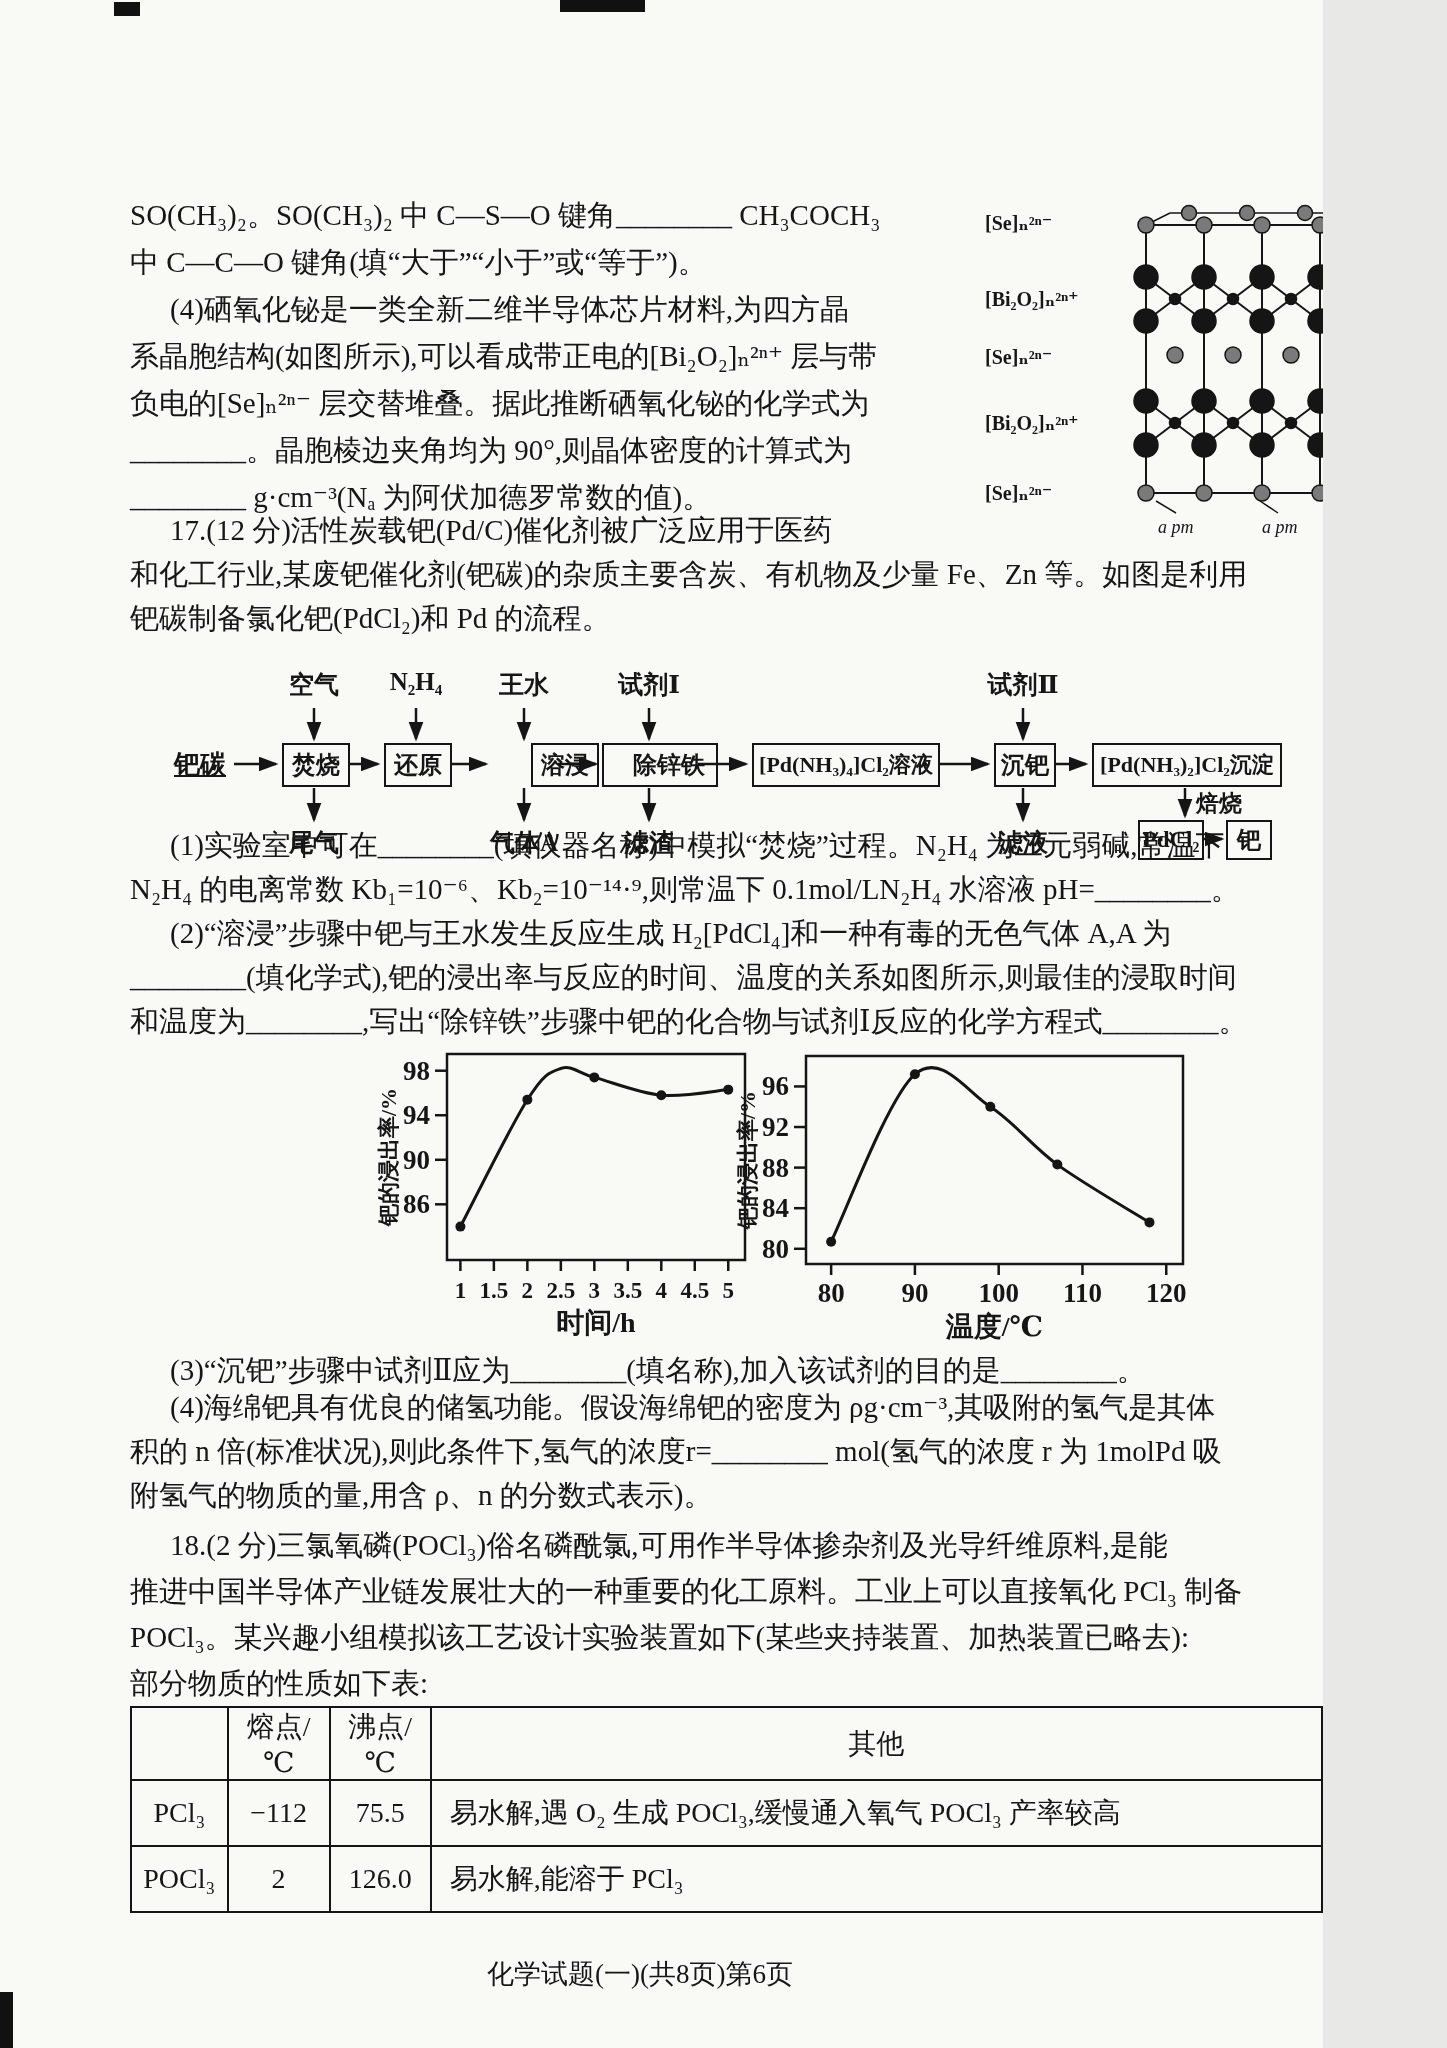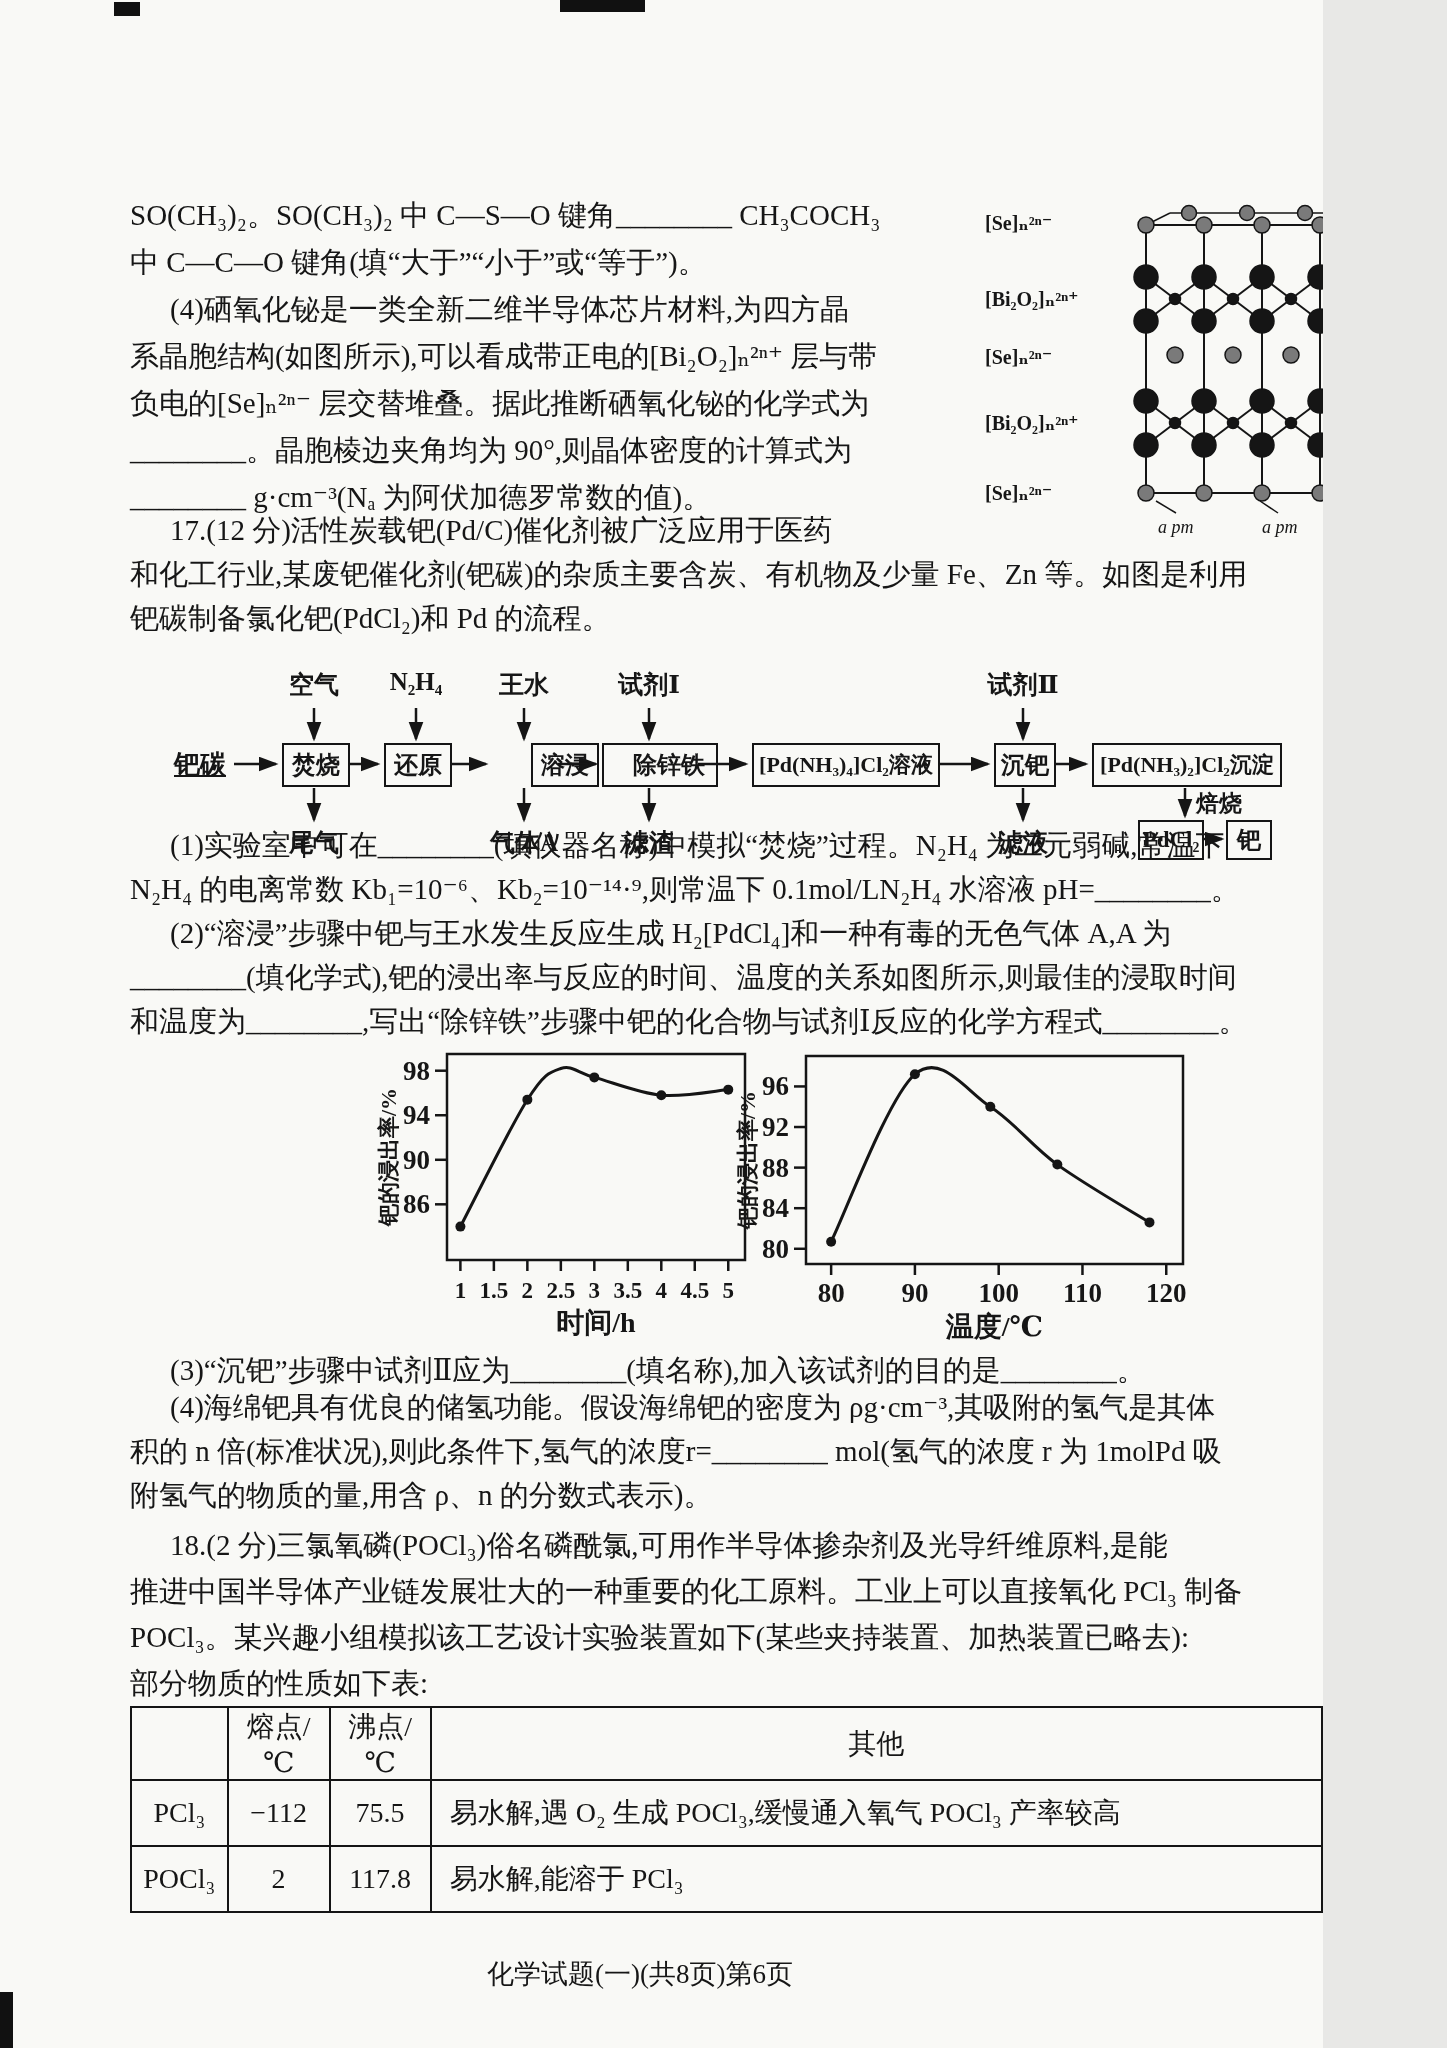--- a/index.html
+++ b/index.html
@@ -328,20 +328,20 @@
     </tr>
     <tr class="data">
       <td>PCl₃</td>
       <td>−112</td>
       <td>75.5</td>
       <td class="other">易水解,遇 O₂ 生成 POCl₃,缓慢通入氧气 POCl₃ 产率较高</td>
     </tr>
     <tr class="data">
       <td>POCl₃</td>
       <td>2</td>
-      <td>117.8</td>
+      <td>126.0</td>
       <td class="other">易水解,能溶于 PCl₃</td>
     </tr>
   </tbody>
     </table>
 
   <div class="footer">化学试题(一)(共8页)第6页</div>
 </div>
 
 </body></html>

